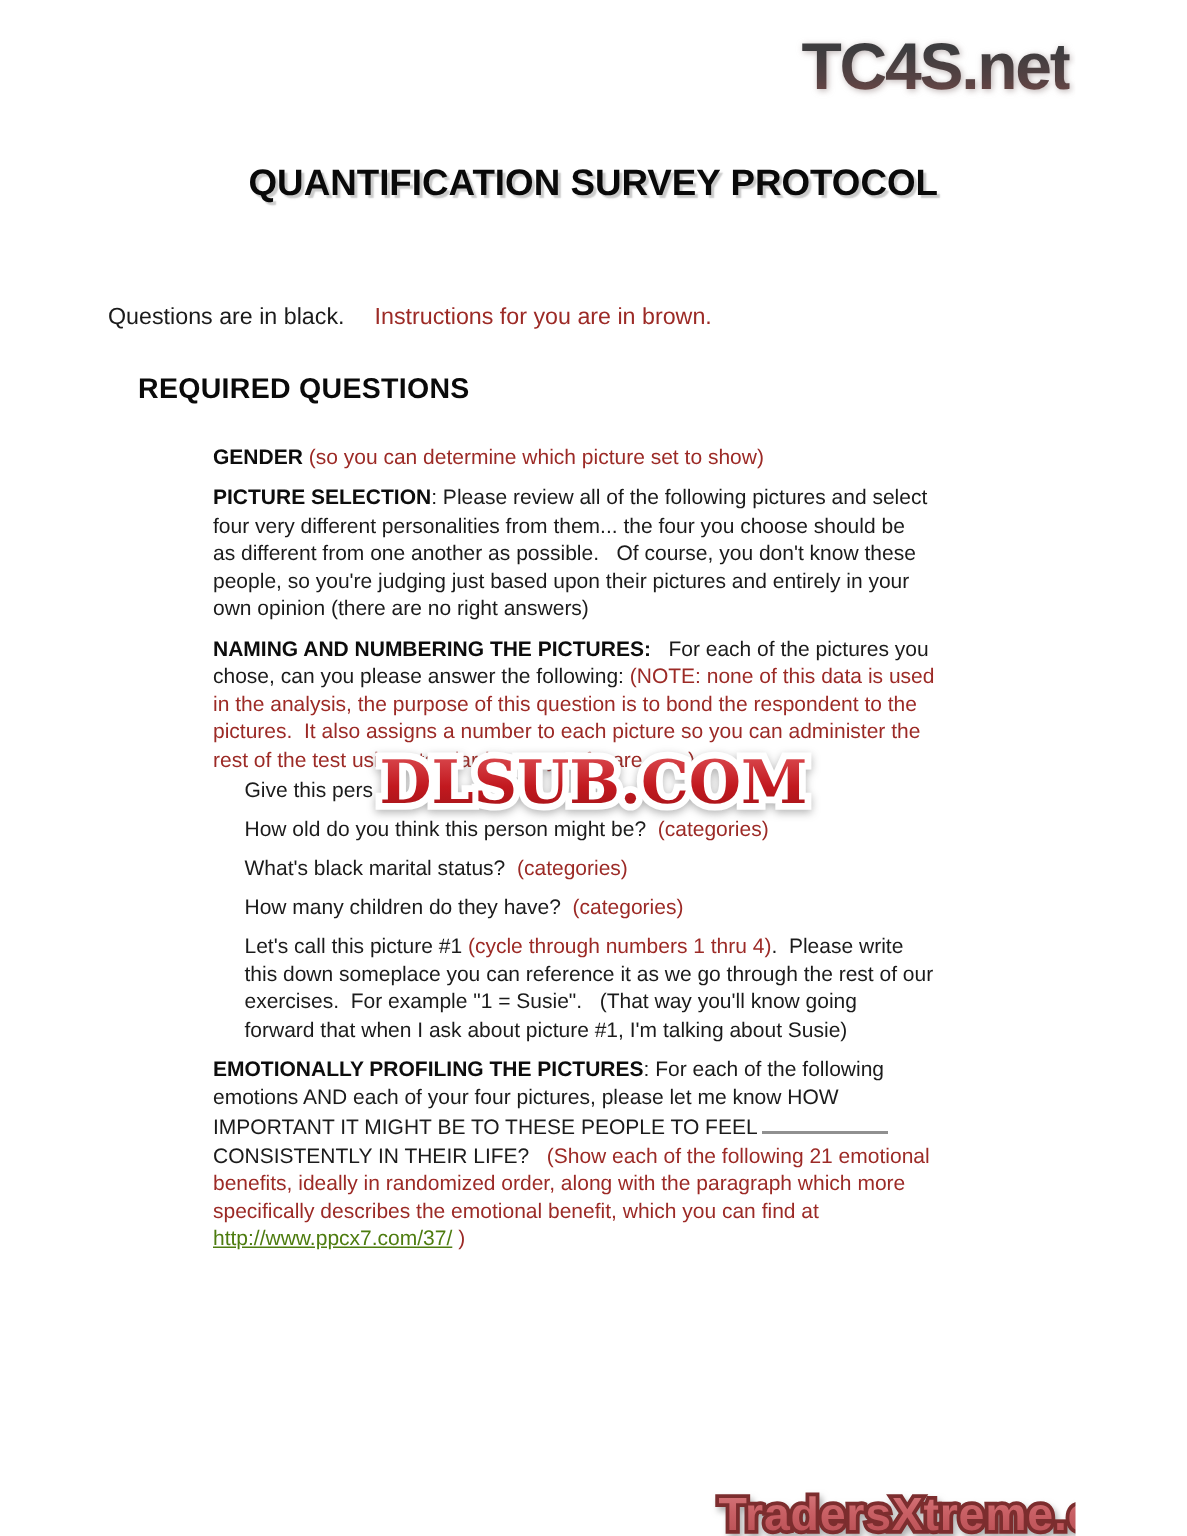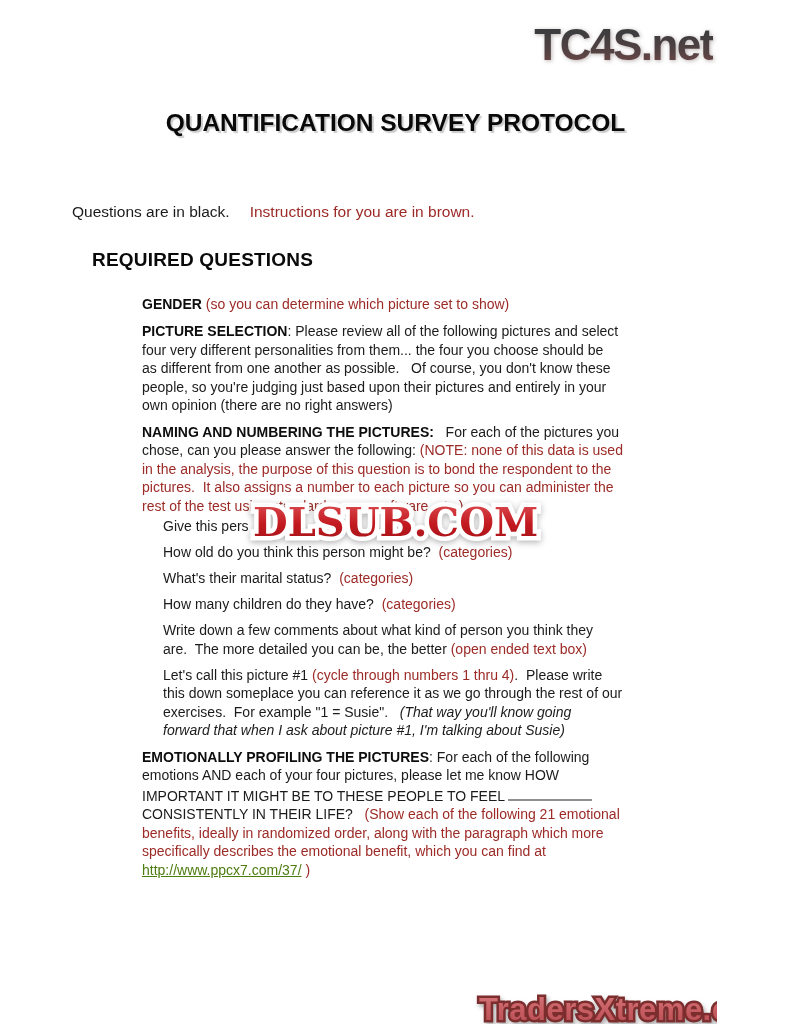--- a/index.html
+++ b/index.html
@@ -34,21 +34,21 @@
   .content{position:absolute;left:142px;top:279px;width:620px;font-size:14px;line-height:18.5px;}
   .content p{margin:0;white-space:pre;}
   #p-picsel{margin-top:8.5px;}
   #p-naming{margin-top:8px;}
   .subs{margin-left:21px;}
   .subs p{margin:7.5px 0 0;}
   #p-give{margin-top:2px;}
   #p-profiling{margin-top:8px;}
   b{font-weight:bold;color:#0d0d0d;}
   .brown{color:#9c2a26;}
-  .italic{font-style:italic;}
+  .italic{}
   .doc-link{color:#4d7c0f;text-decoration:underline;cursor:pointer;}
   .blank-line{display:inline-block;width:84px;height:1em;border-bottom:2px solid #909090;vertical-align:baseline;}
   
   .wm-dlsub{
     position:absolute;left:253px;top:482px;height:50px;
     font-family:"DejaVu Serif",serif;font-weight:bold;font-size:40px;line-height:48px;letter-spacing:0px;
     filter:drop-shadow(0 2px 3px rgba(90,90,90,0.45));
   }
   .wm-dlsub .layer{position:absolute;left:0;top:0;white-space:nowrap;}
   .wm-dlsub .outline{-webkit-text-stroke:9px #ffffff;color:#ffffff;}
@@ -92,25 +92,24 @@
 
     <p id="p-picsel"><b>PICTURE SELECTION</b><span>: Please review all of the following pictures and select</span><br><span>four very different personalities from them... the four you choose should be</span><br><span>as different from one another as possible.   Of course, you don't know these</span><br><span>people, so you're judging just based upon their pictures and entirely in your</span><br><span>own opinion (there are no right answers)</span></p>
 
     <p id="p-naming"><b>NAMING AND NUMBERING THE PICTURES:</b><span>   For each of the pictures you</span><br><span>chose, can you please answer the following: </span><span class="brown">(NOTE: none of this data is used</span><br><span class="brown">in the analysis, the purpose of this question is to bond the respondent to the</span><br><span class="brown">pictures.  It also assigns a number to each picture so you can administer the</span><br><span class="brown">rest of the test using standard survey software, etc.)</span></p>
 
     <div class="subs">
       <p id="p-give"><span>Give this pers</span></p>
 
       <p><span>How old do you think this person might be?</span><span class="brown">  (categories)</span></p>
 
-      <p><span>What's their marital status?</span><span class="brown">  (categories)</span></p>
+      <p><span>What's black marital status?</span><span class="brown">  (categories)</span></p>
 
       <p><span>How many children do they have?</span><span class="brown">  (categories)</span></p>
 
-      <p><span>Write down a few comments about what kind of person you think they</span><br><span>are.  The more detailed you can be, the better </span><span class="brown">(open ended text box)</span></p>
 
       <p><span>Let's call this picture #1 </span><span class="brown">(cycle through numbers 1 thru 4)</span><span>.  Please write</span><br><span>this down someplace you can reference it as we go through the rest of our</span><br><span>exercises.  For example "1 = Susie".   </span><span class="italic">(That way you'll know going</span><br><span class="italic">forward that when I ask about picture #1, I'm talking about Susie)</span></p>
     </div>
 
     <p id="p-profiling"><b>EMOTIONALLY PROFILING THE PICTURES</b><span>: For each of the following</span><br><span>emotions AND each of your four pictures, please let me know HOW</span><br><span>IMPORTANT IT MIGHT BE TO THESE PEOPLE TO FEEL </span><span class="blank-line"></span><br><span>CONSISTENTLY IN THEIR LIFE?   </span><span class="brown">(Show each of the following 21 emotional</span><br><span class="brown">benefits, ideally in randomized order, along with the paragraph which more</span><br><span class="brown">specifically describes the emotional benefit, which you can find at</span><br><span class="doc-link">http://www.ppcx7.com/37/</span><span class="brown"> )</span></p>
 
   </div>
 
   <div class="wm-dlsub">
     <span class="layer outline">DLSUB.COM</span>

